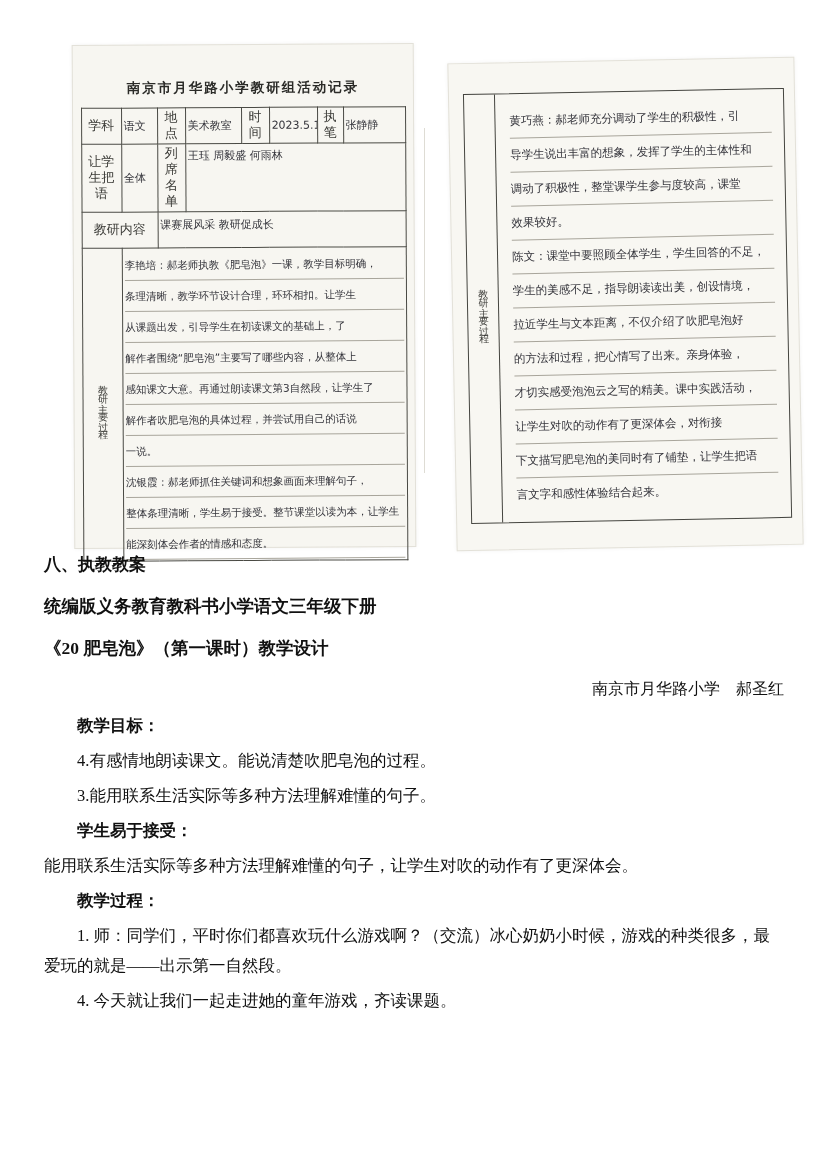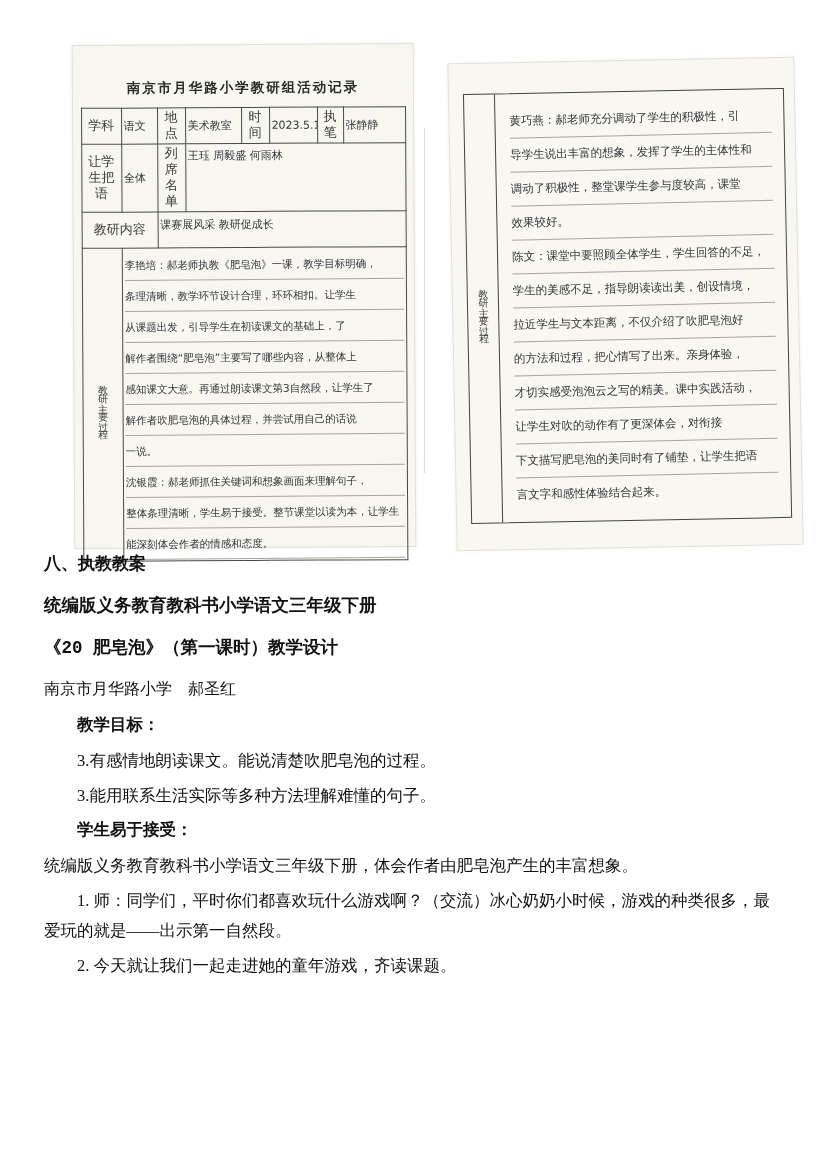--- a/index.html
+++ b/index.html
@@ -58,24 +58,24 @@
   }
   .p2-content{flex:1;padding:10px 12px 0 14px;}
   .p2-content .hline{height:33px;line-height:33px;font-size:11.5px;}
 
   
   .doc{
     position:absolute;left:44px;top:550px;width:740px;
     font-size:16.5px;line-height:1.82;color:#111;
   }
   .doc p{margin:0 0 5px 0;}
-  .h-bold{font-weight:bold;font-family:Liberation Mono, monospace;}
+  .h-bold{font-weight:bold;font-family:Liberation Serif, serif;}
   .sect{font-size:17px;}
   .center-h{font-size:17.5px;margin:10px 0 9px 0 !important;}
-  .byline{font-size:16px;margin:2px 0 8px 0 !important;}
+  .byline{text-align:right;font-size:16px;margin:2px 0 8px 0 !important;}
   .ind{text-indent:2em;}
 </style>
 </head>
 <body>
 
 <div class="photo photo-left">
   <div class="form-title">南京市月华路小学教研组活动记录</div>
   <table class="form-table">
     <colgroup>
       <col style="width:40px">
@@ -152,19 +152,20 @@
     </div>
   </div>
 </div>
 
 <div class="doc">
   <p class="h-bold sect">八、执教教案</p>
   <p class="h-bold center-h">统编版义务教育教科书小学语文三年级下册</p>
   <p class="h-bold center-h">《20 肥皂泡》（第一课时）教学设计</p>
   <p class="byline">南京市月华路小学　郝圣红</p>
   <p class="h-bold ind">教学目标：</p>
-  <p class="ind">3.有感情地朗读课文。能说清楚吹肥皂泡的过程。</p>
+  <p class="ind">4.有感情地朗读课文。能说清楚吹肥皂泡的过程。</p>
   <p class="ind">3.能用联系生活实际等多种方法理解难懂的句子。</p>
   <p class="h-bold ind">学生易于接受：</p>
-  <p>统编版义务教育教科书小学语文三年级下册，体会作者由肥皂泡产生的丰富想象。</p>
+  <p>能用联系生活实际等多种方法理解难懂的句子，让学生对吹的动作有了更深体会。</p>
+  <p class="h-bold ind">教学过程：</p>
   <p class="ind">1. 师：同学们，平时你们都喜欢玩什么游戏啊？（交流）冰心奶奶小时候，游戏的种类很多，最爱玩的就是——出示第一自然段。</p>
-  <p class="ind">2. 今天就让我们一起走进她的童年游戏，齐读课题。</p>
+  <p class="ind">4. 今天就让我们一起走进她的童年游戏，齐读课题。</p>
 </div>
 
 </body></html>

